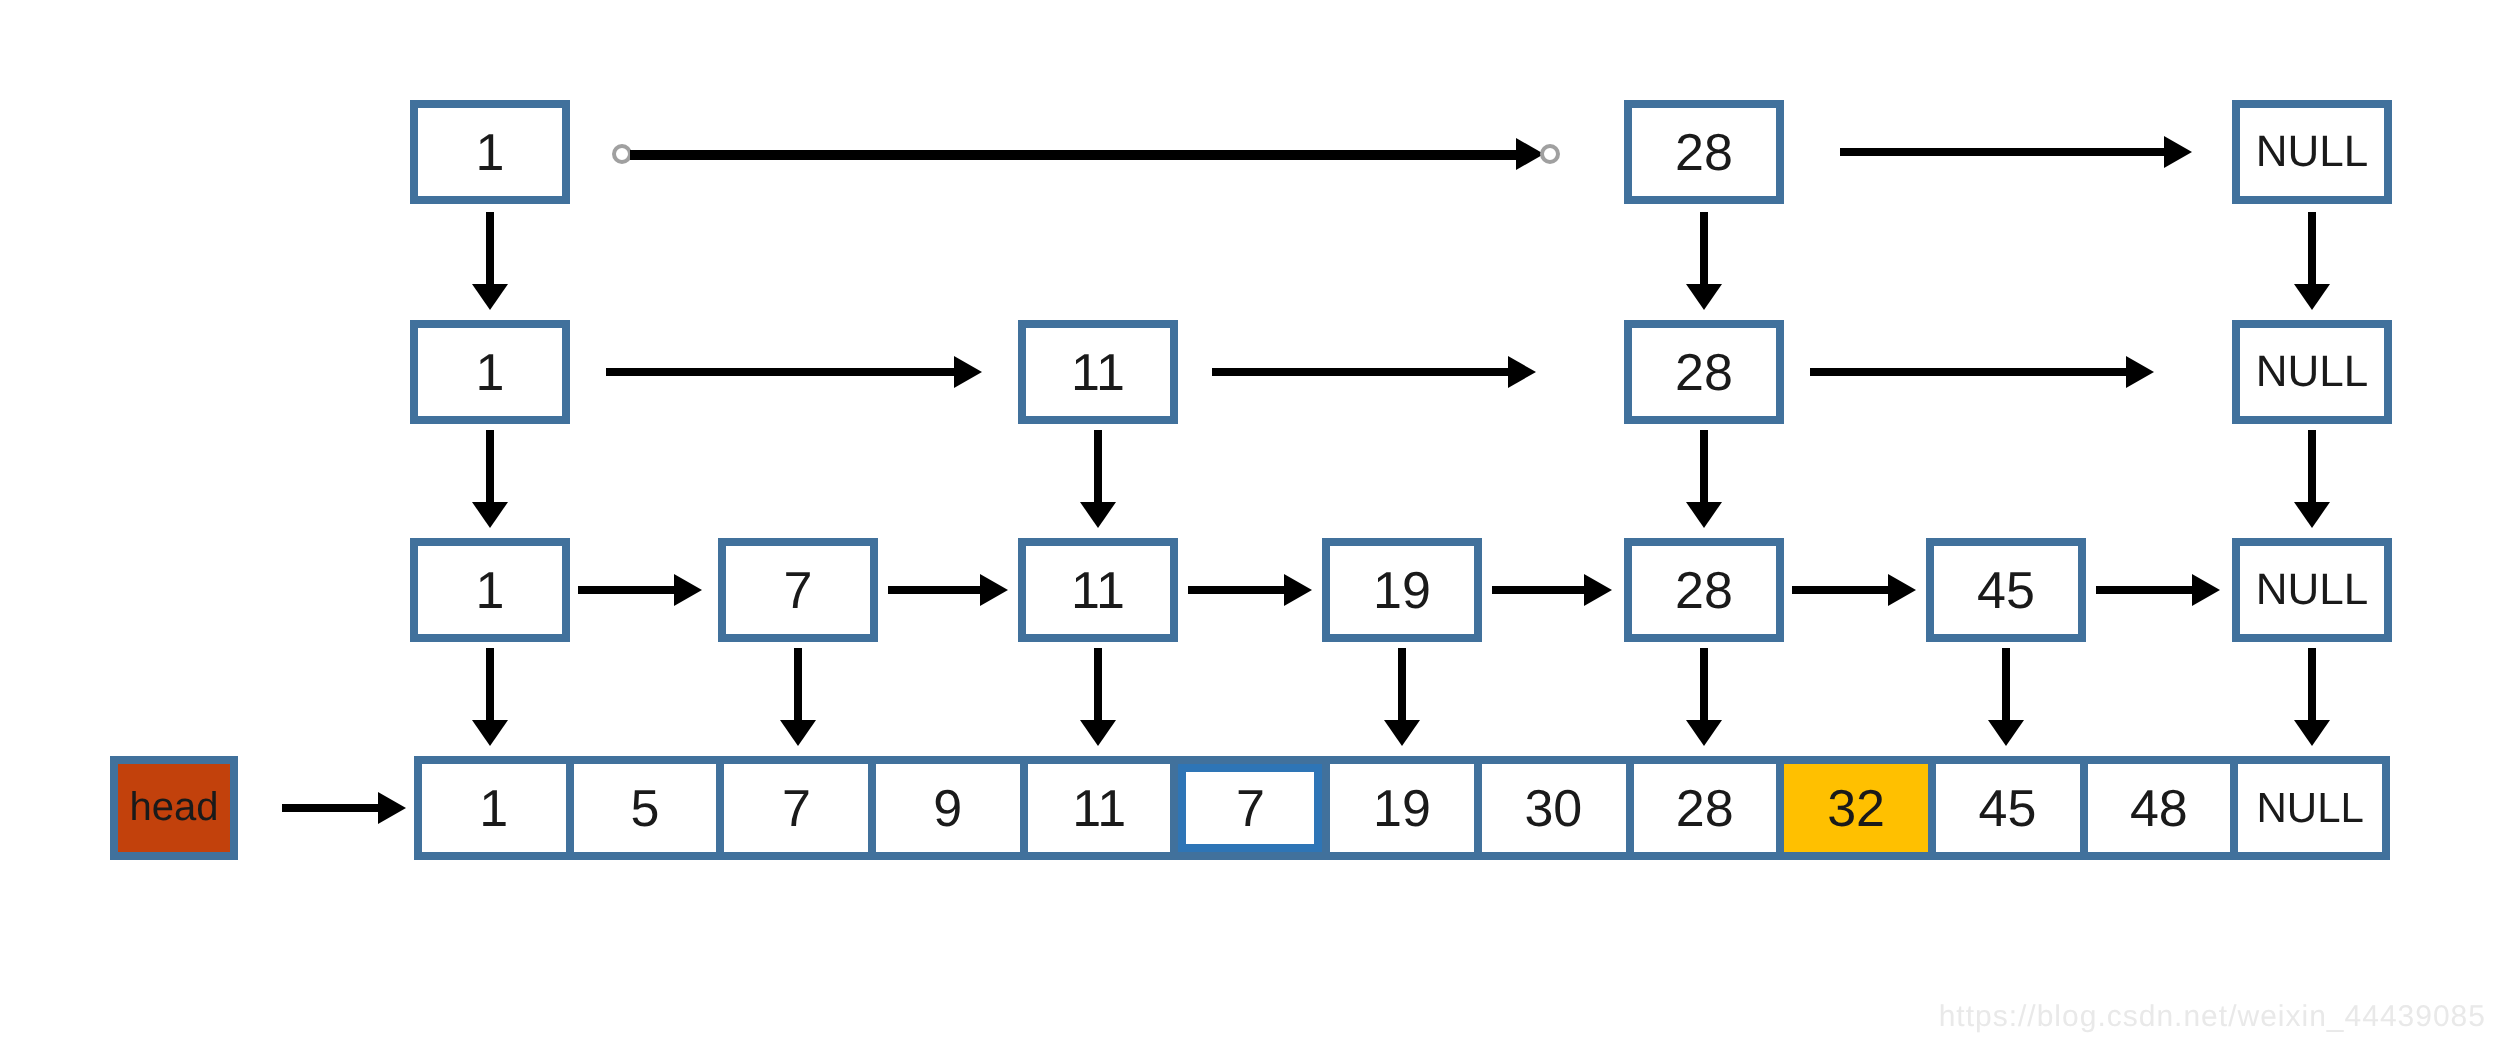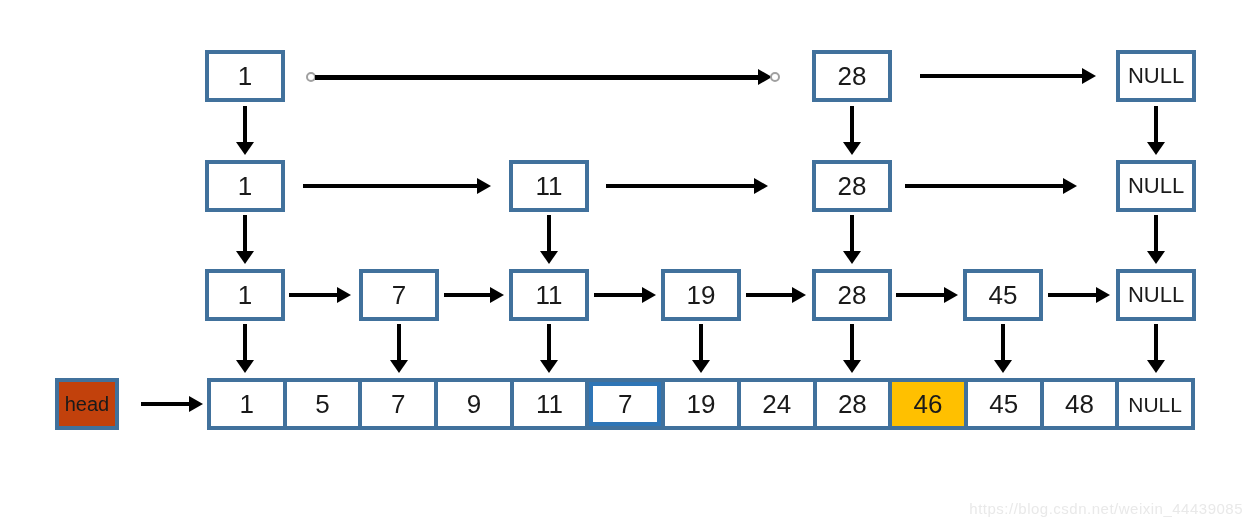--- a/index.html
+++ b/index.html
@@ -144,23 +144,23 @@
   <div class="ha" style="left:141px;top:395px;width:62px"></div>
 
   <div class="array">
     <div class="cell">1</div>
     <div class="cell">5</div>
     <div class="cell">7</div>
     <div class="cell">9</div>
     <div class="cell">11</div>
     <div class="cell selected">7</div>
     <div class="cell">19</div>
-    <div class="cell">24</div>
+    <div class="cell">30</div>
     <div class="cell">28</div>
-    <div class="cell highlighted">46</div>
+    <div class="cell highlighted">32</div>
     <div class="cell">45</div>
     <div class="cell">48</div>
     <div class="cell small">NULL</div>
   </div>
 
   <div class="watermark">https://blog.csdn.net/weixin_44439085</div>
 
 </div>
 
 </body></html>

